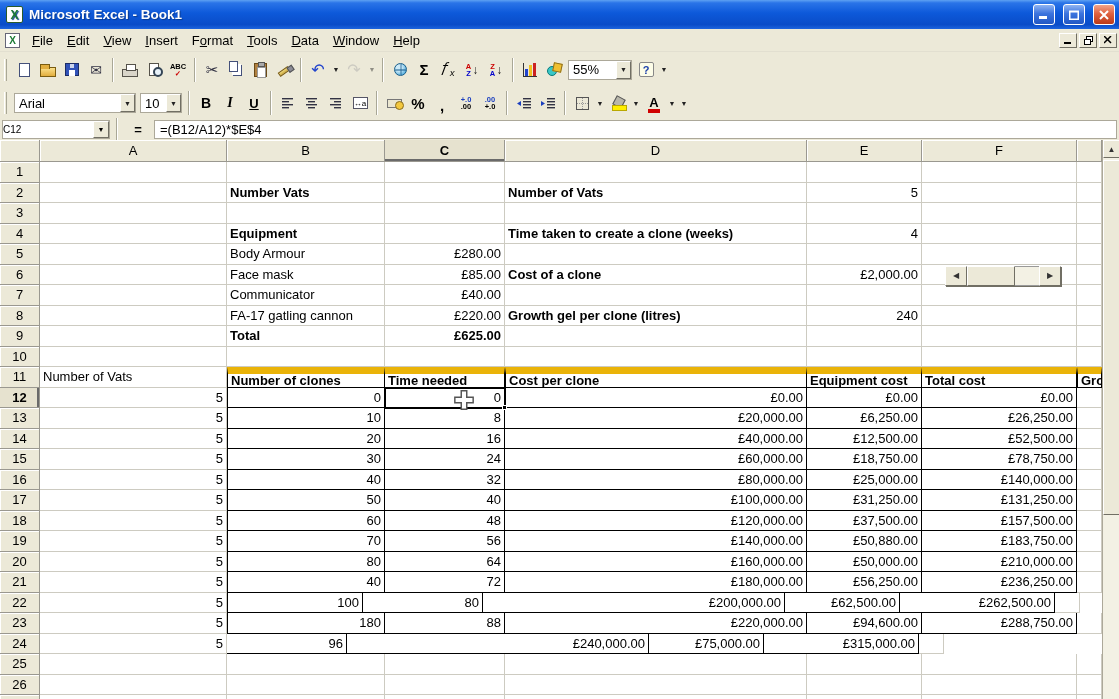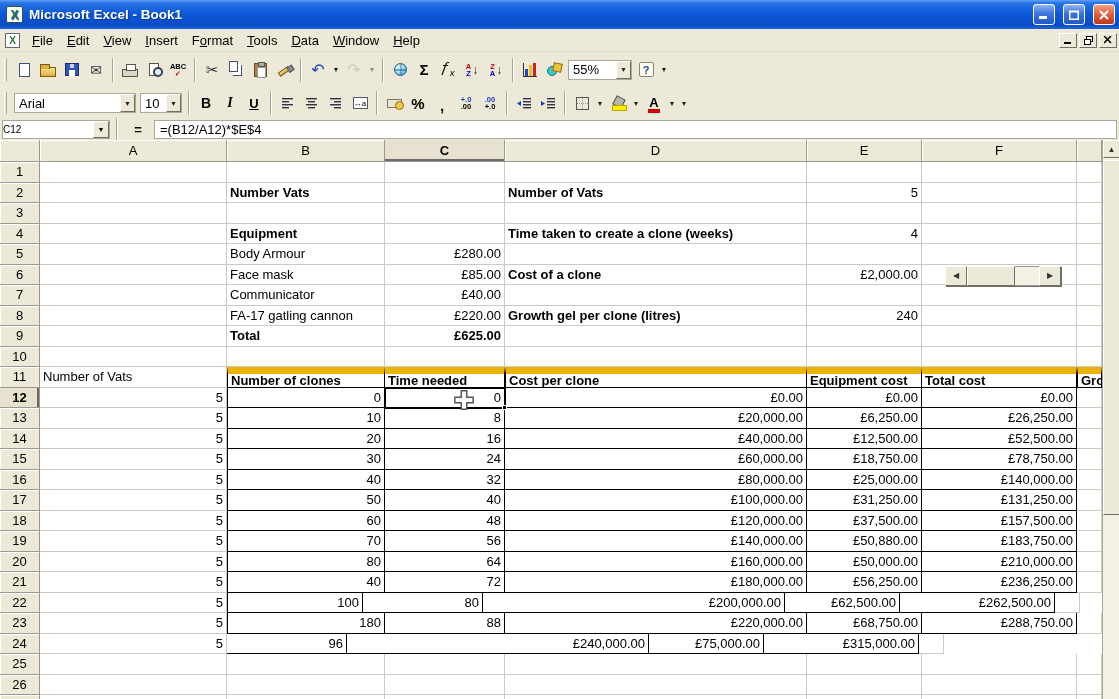--- a/index.html
+++ b/index.html
@@ -703,21 +703,21 @@
       <div class="cell r bx" style="width:115px">£62,500.00</div>
       <div class="cell r bx" style="width:155px">£262,500.00</div>
       <div class="cell" style="width:25px"></div>
     </div>
     <div class="g-row">
       <div class="gut">23</div>
       <div class="cell r" style="width:187px">5</div>
       <div class="cell r bx bxl" style="width:158px">180</div>
       <div class="cell r bx" style="width:120px">88</div>
       <div class="cell r bx" style="width:302px">£220,000.00</div>
-      <div class="cell r bx" style="width:115px">£68,750.00</div>
+      <div class="cell r bx" style="width:115px">£94,600.00</div>
       <div class="cell r bx" style="width:155px">£288,750.00</div>
       <div class="cell" style="width:25px"></div>
     </div>
     <div class="g-row">
       <div class="gut">24</div>
       <div class="cell r" style="width:187px">5</div>
       <div class="cell r bx" style="width:120px">96</div>
       <div class="cell r bx" style="width:302px">£240,000.00</div>
       <div class="cell r bx" style="width:115px">£75,000.00</div>
       <div class="cell r bx" style="width:155px">£315,000.00</div>

